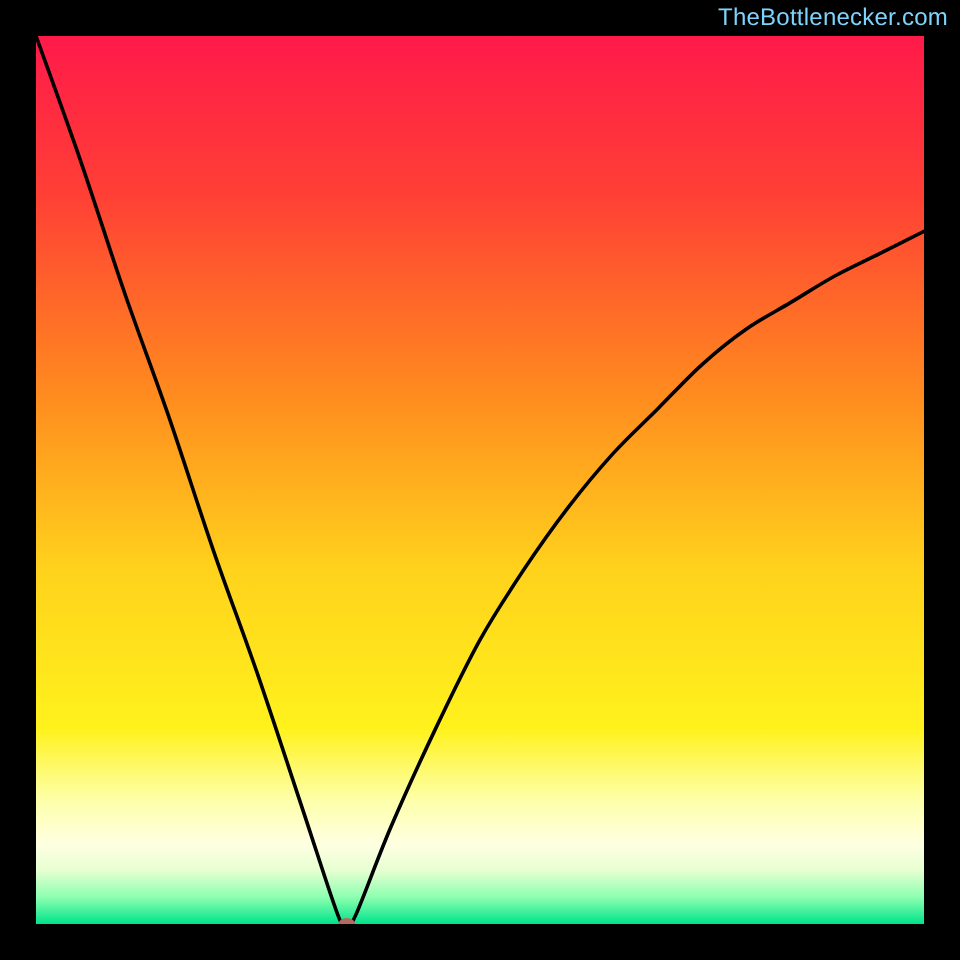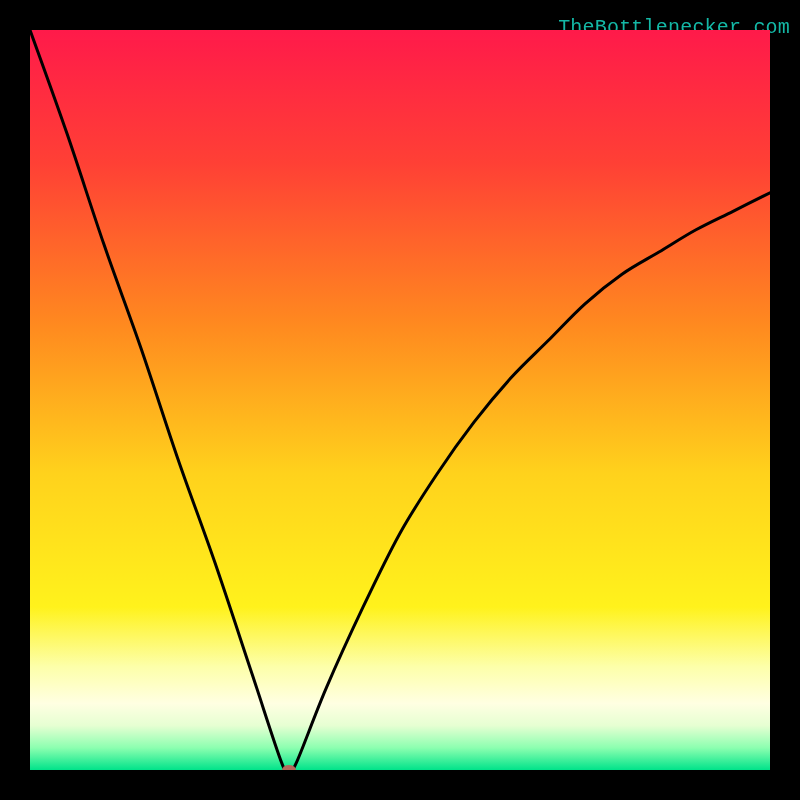--- a/index.html
+++ b/index.html
@@ -23,27 +23,26 @@
     top: 30px;
     width: 740px;
     height: 740px;
     overflow: hidden;
   }
   .plot-area svg {
     display: block;
   }
   .watermark {
     position: absolute;
-    top: 16px;
+    top: 4px;
     right: 10px;
-    color: #14b8a6;
+    color: #7dd3fc;
     font-size: 20px;
     font-weight: 500;
     letter-spacing: 0.2px;
-    font-family: Liberation Mono, monospace;
   }
 </style>
 </head>
 <body>
 
 <div class="frame">
 
   <div class="watermark">TheBottlenecker.com</div>
 
   <div class="plot-area">

